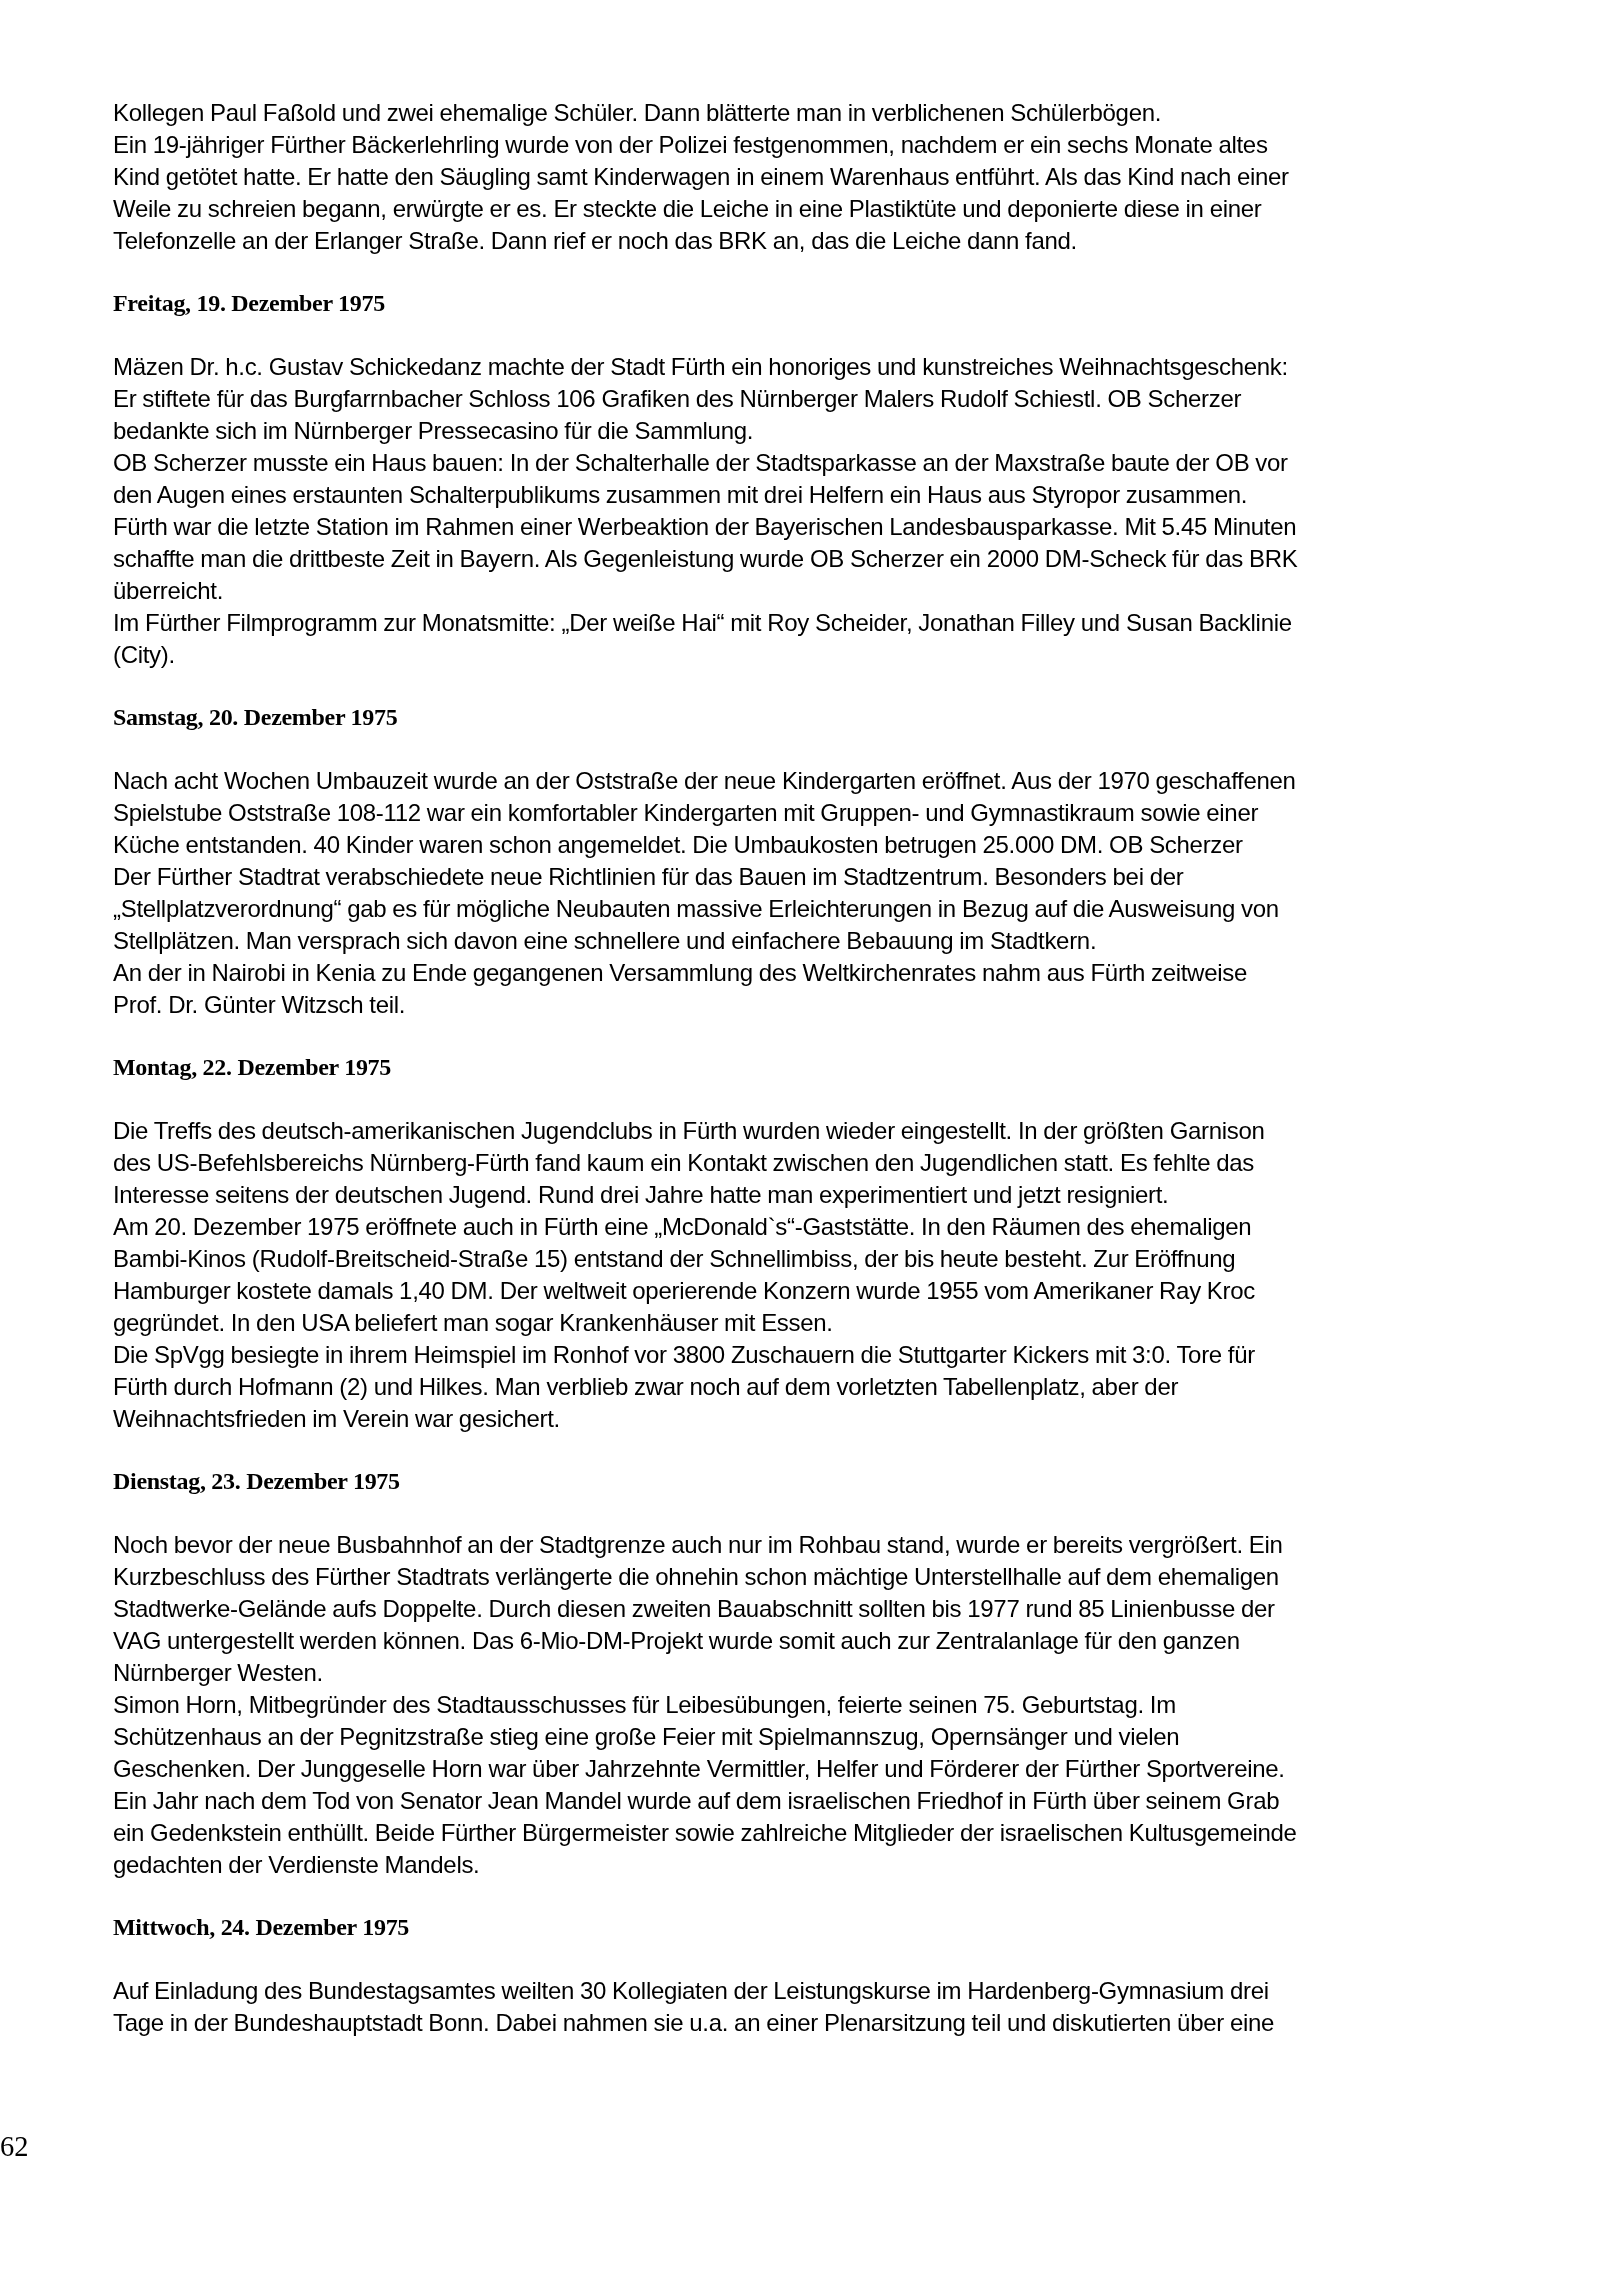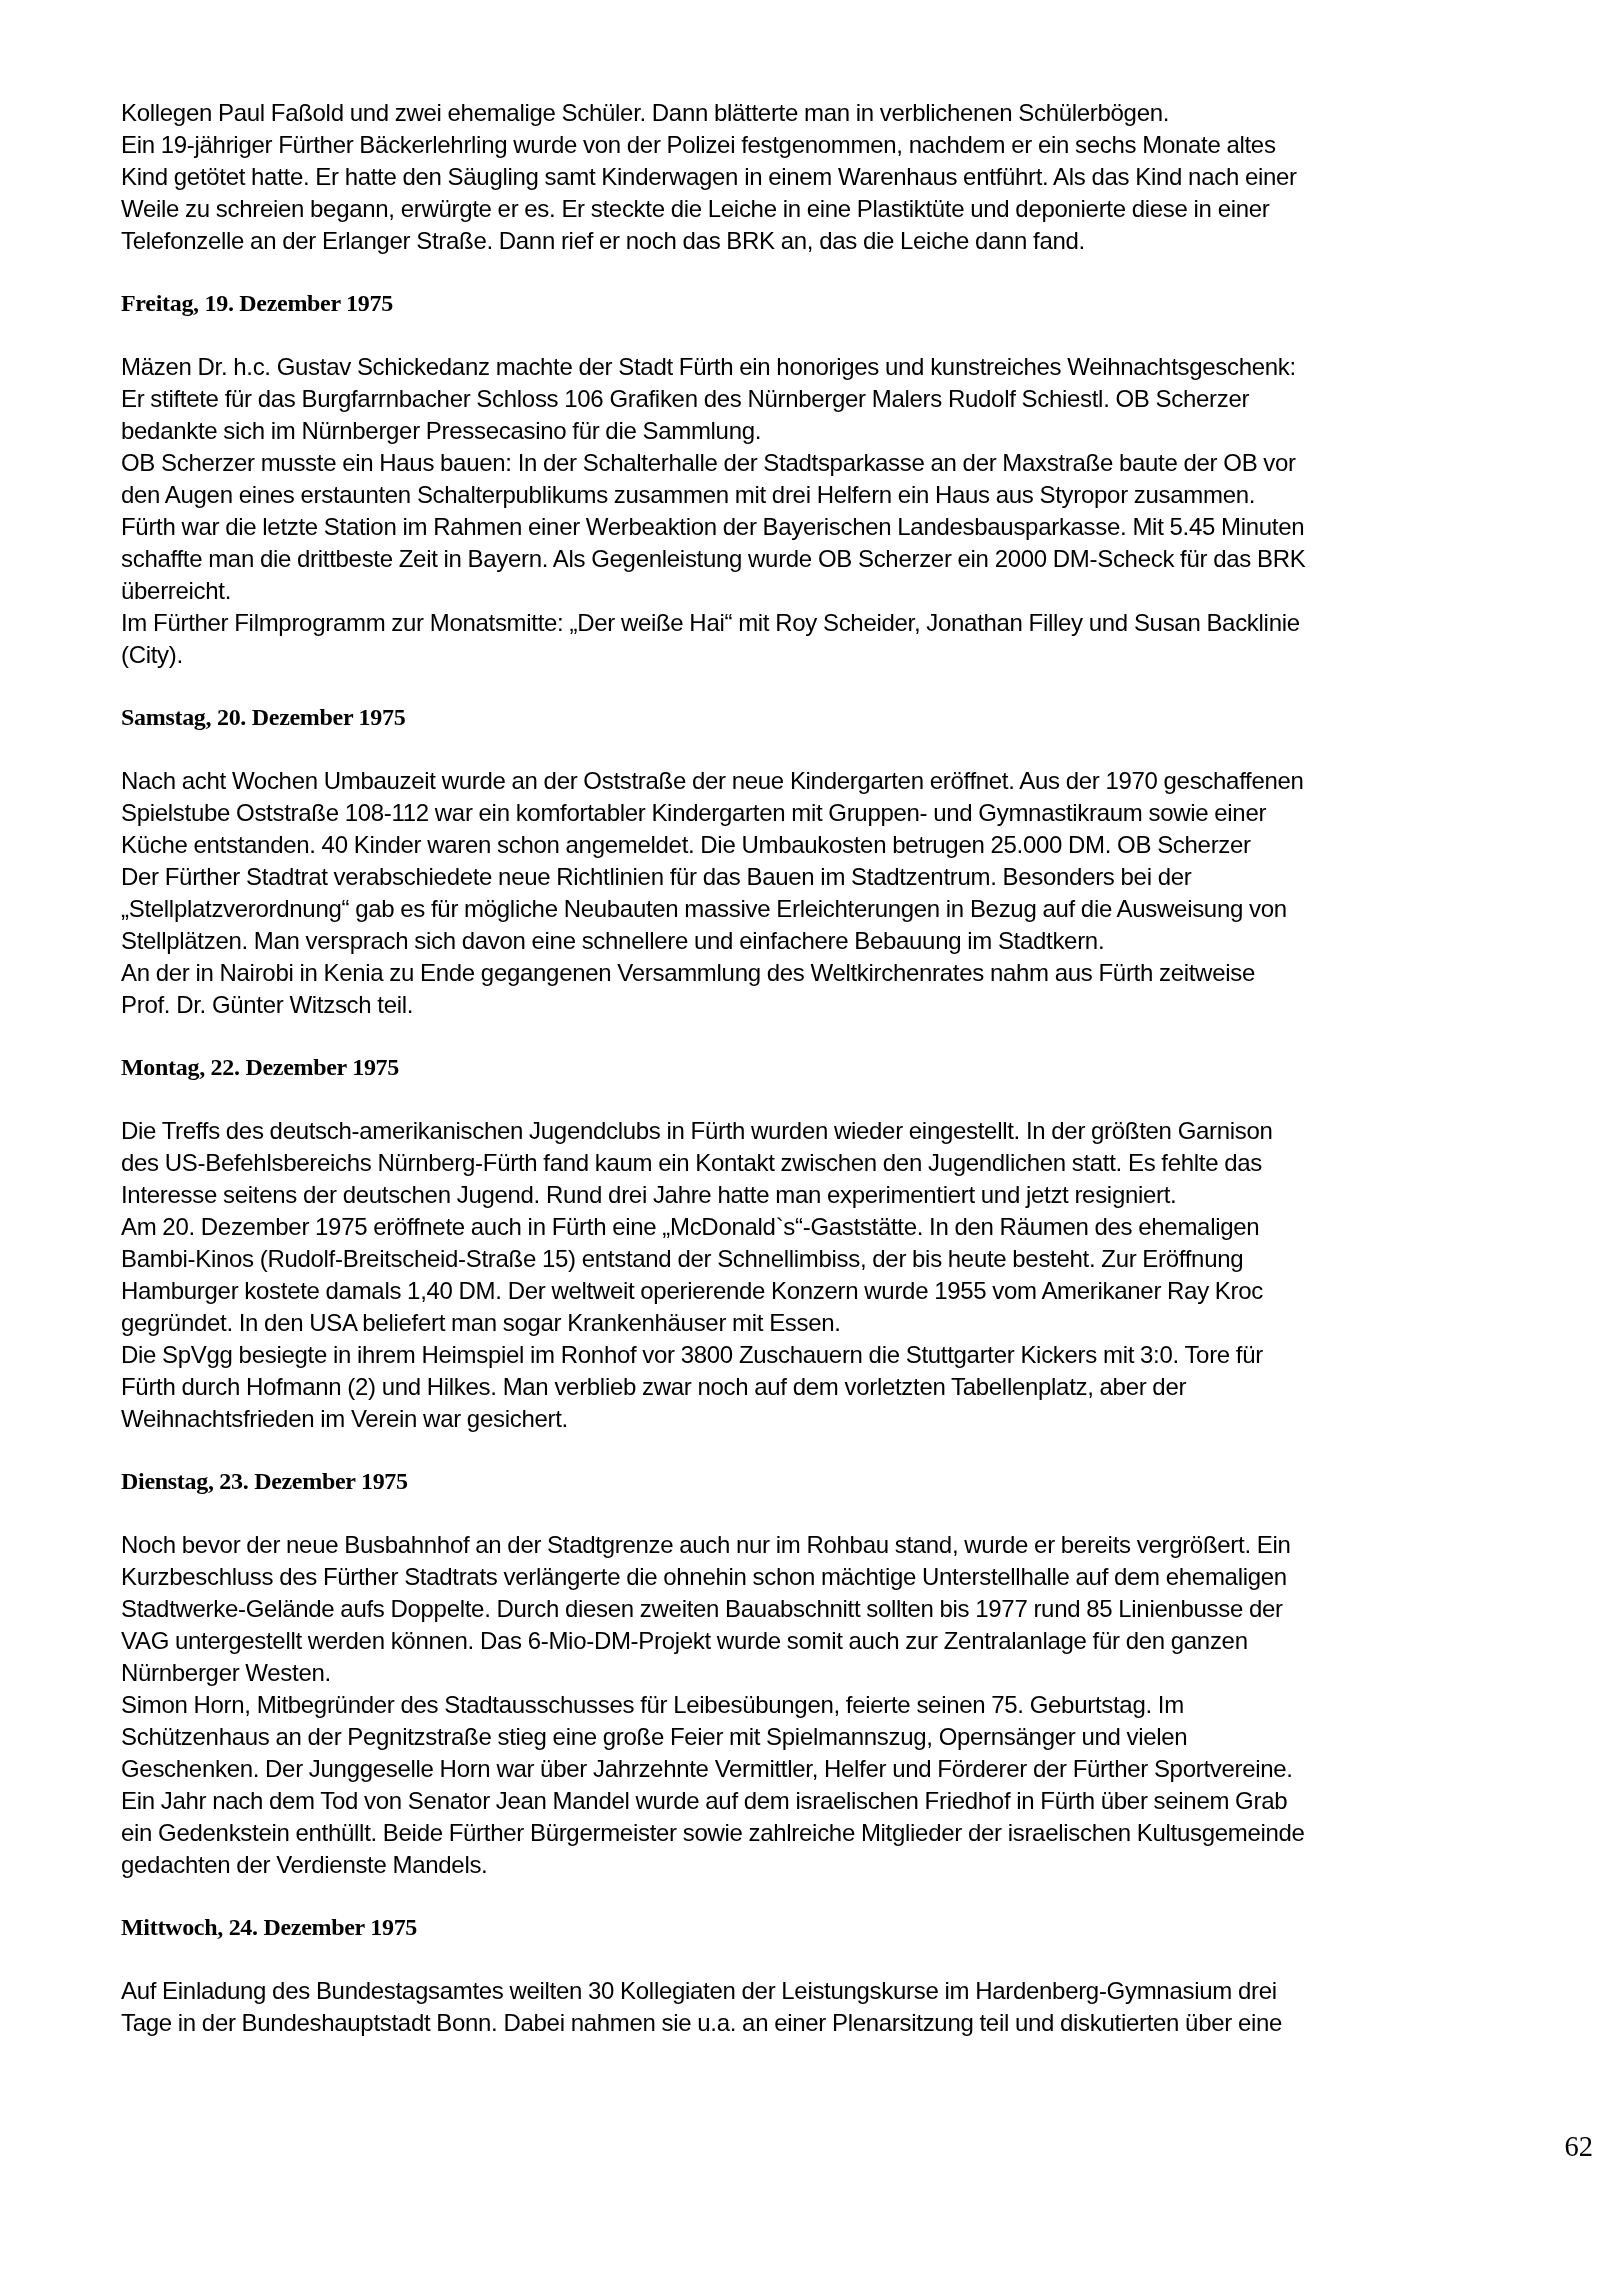--- a/index.html
+++ b/index.html
@@ -13,21 +13,20 @@
     position: relative;
     overflow: hidden;
     color: #000000;
     font-family: "Liberation Sans", "DejaVu Sans", sans-serif;
   }
   .page {
     position: absolute;
     left: 113px;
     top: 97px;
     width: 1383px;
-    margin-left: 8px;
   }
   .line {
     font-size: 24px;
     line-height: 32px;
     height: 32px;
     white-space: nowrap;
     letter-spacing: -0.3px;
     word-spacing: -0.4px;
   }
   .heading {
@@ -39,21 +38,21 @@
     letter-spacing: -0.3px;
     font-family: Liberation Serif, serif;
   }
   .gap-before-heading { height: 30px; }
   .gap-after-heading { height: 32px; }
   .page-number {
     position: absolute;
     top: 2129px;
     left: 0;
     width: 1593px;
-    text-align: right;
+    text-align: left;
     font-family: "Liberation Serif", "DejaVu Serif", serif;
     font-size: 28.5px;
     line-height: 35px;
   }
 </style>
 </head>
 <body>
 
 <div class="page">
 

